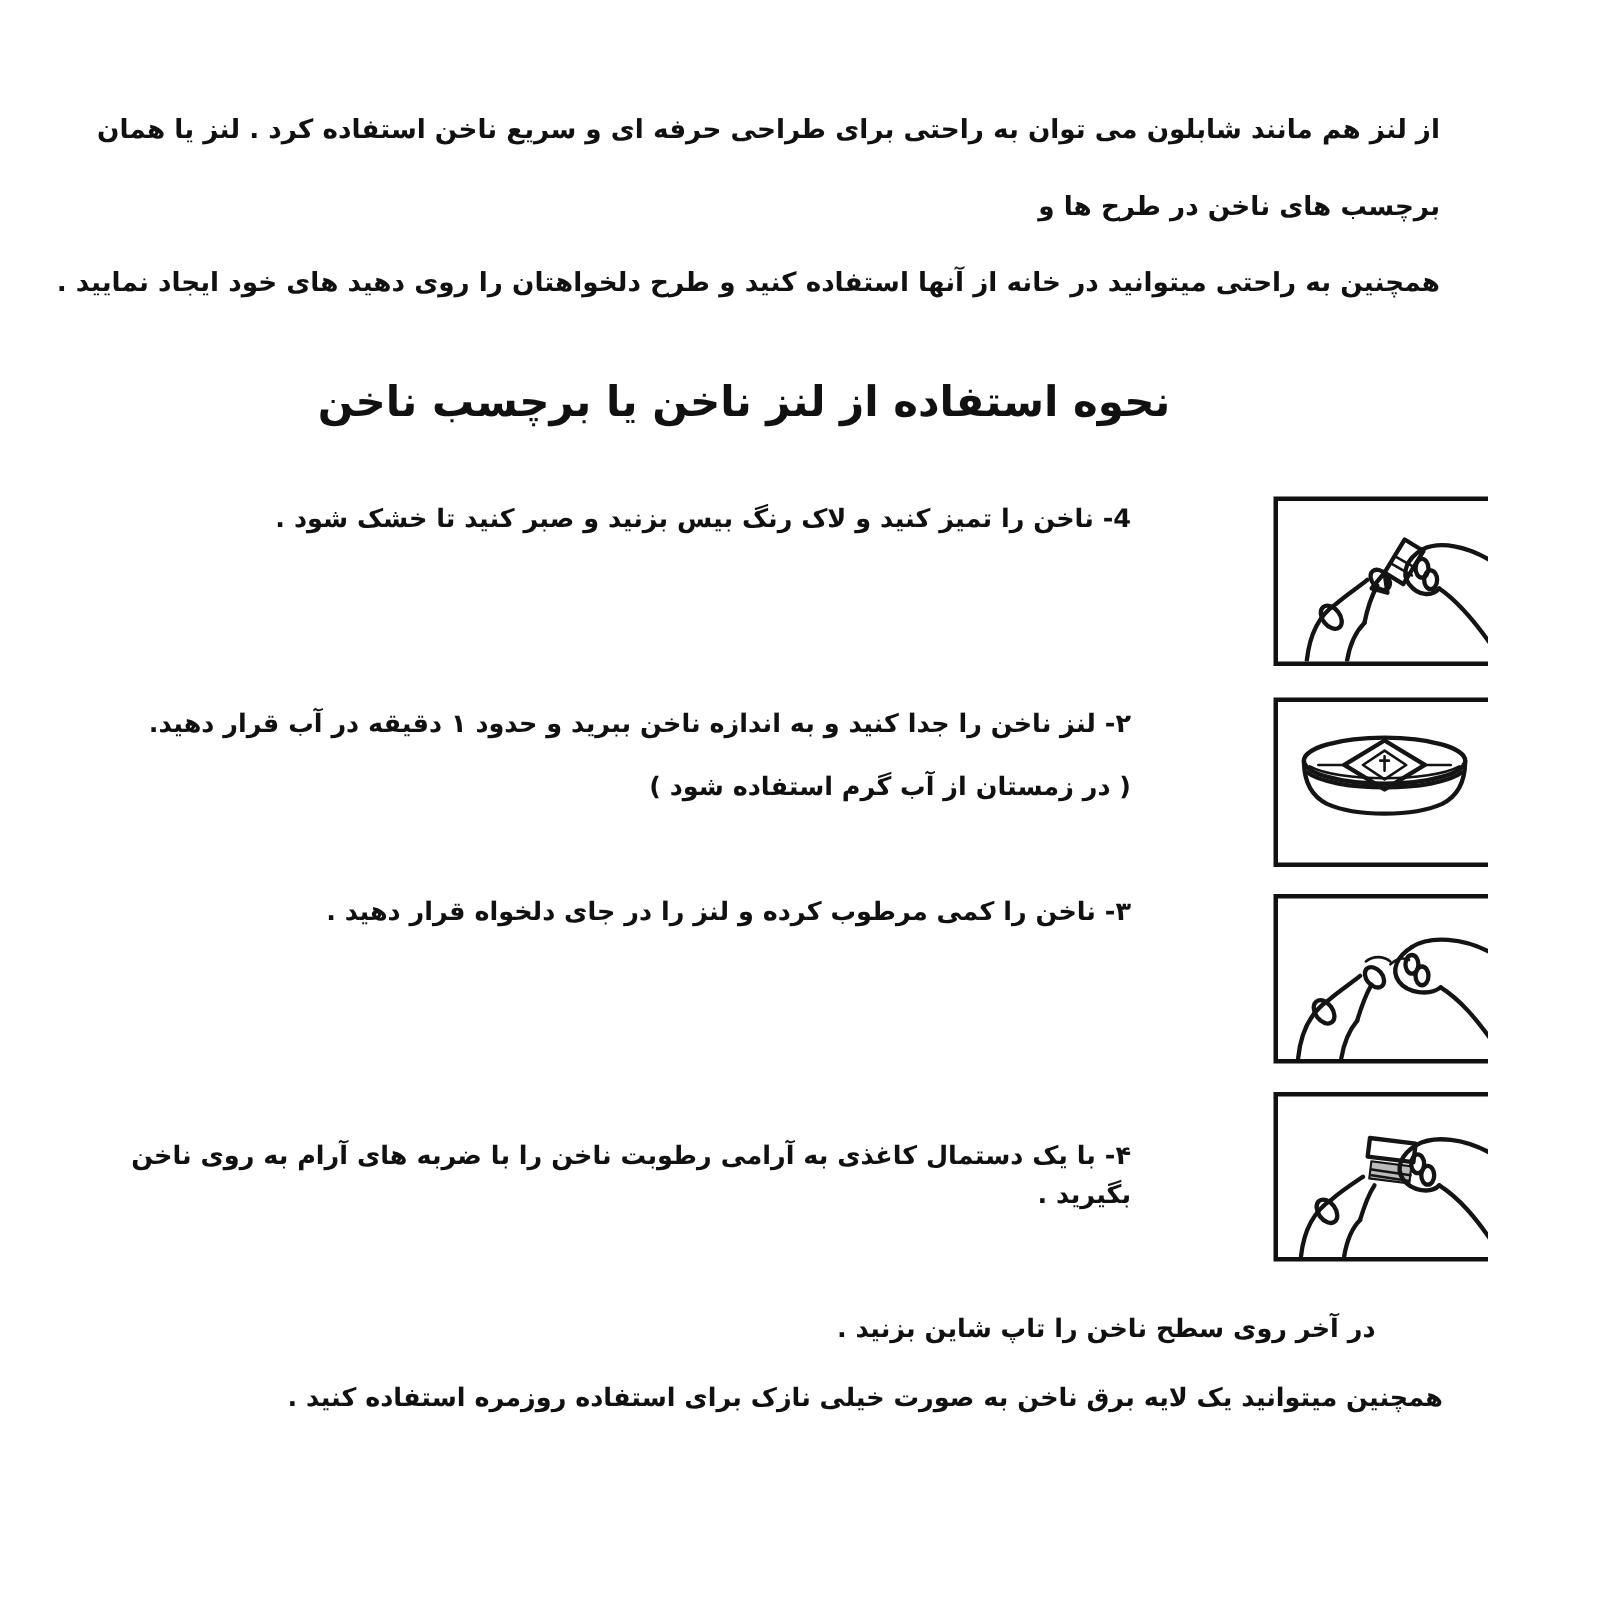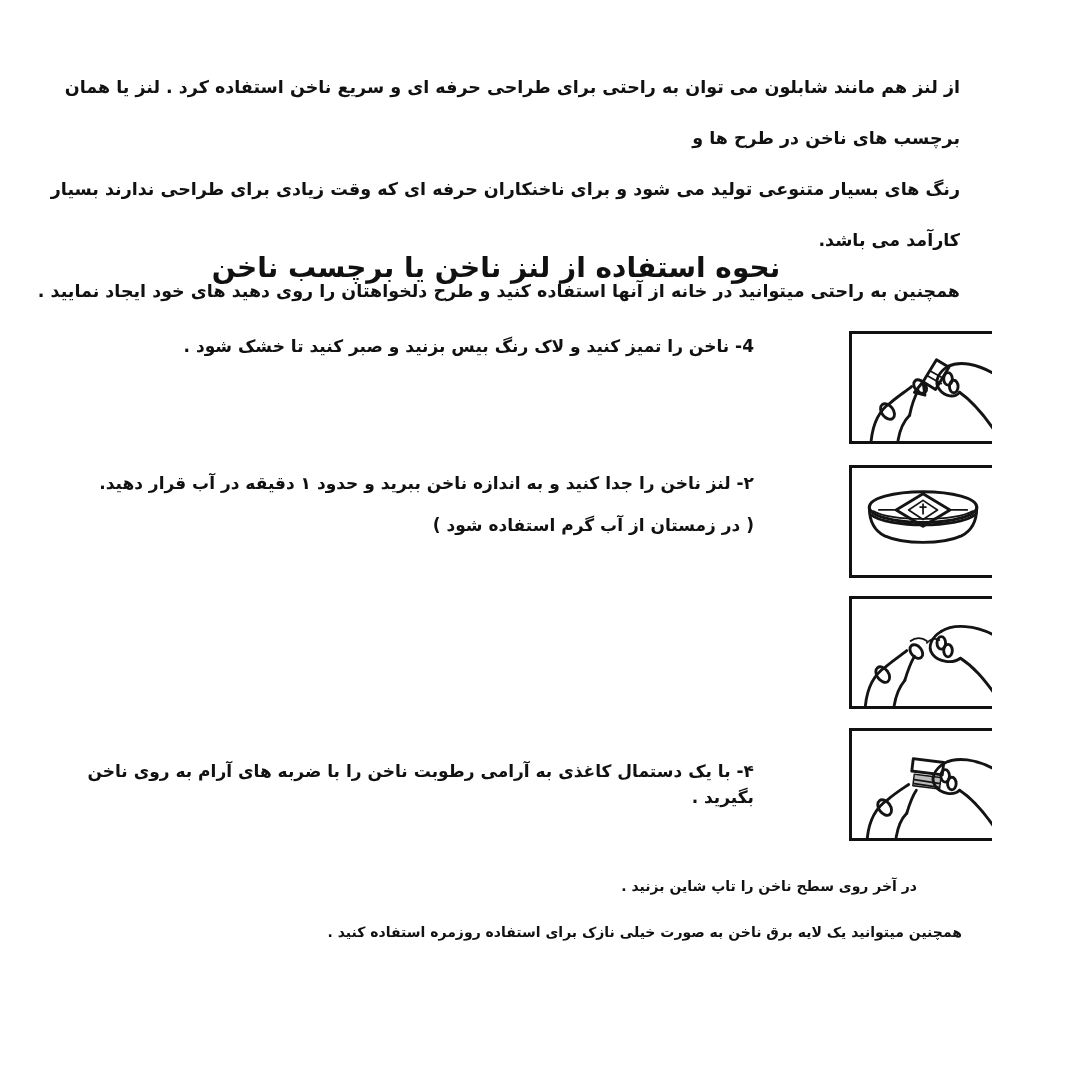--- a/index.html
+++ b/index.html
@@ -63,34 +63,33 @@
     stroke-width: 3;
     stroke-linecap: round;
     stroke-linejoin: round;
   }
   .illus-box svg .thin { stroke-width: 1.8; }
   .illus-box svg .shade { fill: #bbbbbb; stroke: #141414; stroke-width: 1.5; }
   .footer-line {
     position: absolute;
     direction: rtl;
     text-align: right;
-    font-size: 14px;
+    font-size: 17px;
     line-height: 28px;
   }
   .footer-line-1 { top: 872px; right: 75px; left: 40px; }
   .footer-line-2 { top: 918px; right: 30px; left: 40px; }
 </style>
 </head>
 <body>
 
 <div class="page">
 
   <div class="intro">
     <div>از لنز هم مانند شابلون می توان به راحتی برای طراحی حرفه ای و سریع ناخن استفاده کرد . لنز یا همان برچسب های ناخن در طرح ها و</div>
-    <div>رنگ های بسیار متنوعی تولید می شود و برای ناخنکاران حرفه ای که وقت زیادی برای طراحی ندارند بسیار کارآمد می باشد.</div>
     <div>همچنین به راحتی میتوانید در خانه از آنها استفاده کنید و طرح دلخواهتان را روی دهید های خود ایجاد نمایید .</div>
   </div>
 
   <div class="heading">نحوه استفاده از لنز ناخن یا برچسب ناخن</div>
 
   <div class="step-text step-text-1">
     <div>4- ناخن را تمیز کنید و لاک رنگ بیس بزنید و صبر کنید تا خشک شود .</div>
   </div>
   <div class="illus-box illus-box-1">
     <svg viewBox="0 0 150 110">
@@ -125,20 +124,23 @@
       <path d="M20,48 C38,62 110,62 128,48"></path>
       <path class="thin" d="M22,44 C42,55 106,55 126,44"></path>
 
       <path d="M74,26 L102,43 L74,60 L46,43 Z"></path>
       <path class="thin" d="M74,33 L89,43 L74,53 L59,43 Z"></path>
       <path class="thin" d="M28,43 L46,43 M102,43 L120,43"></path>
       <path class="thin" d="M71,40 L77,40 M74,37 L74,47"></path>
     </svg>
   </div>
 
+  <div class="step-text step-text-3">
+    <div>۳- ناخن را کمی مرطوب کرده و لنز را در جای دلخواه قرار دهید .</div>
+  </div>
   <div class="illus-box illus-box-3">
     <svg viewBox="0 0 150 110">
 
       <path d="M14,110 C16,91 23,78 35,70 C43,63 51,58 57,53"></path>
       <path d="M44,110 C46,98 50,90 55,84"></path>
       <ellipse cx="32" cy="78" rx="6" ry="9" transform="rotate(-36 32 78)"></ellipse>
       <path d="M55,84 C58,74 61,66 65,59"></path>
       <ellipse cx="67" cy="54" rx="5.5" ry="8" transform="rotate(-40 67 54)"></ellipse>
 
       <path class="thin" d="M61,43 C66,39 73,39 78,43"></path>

